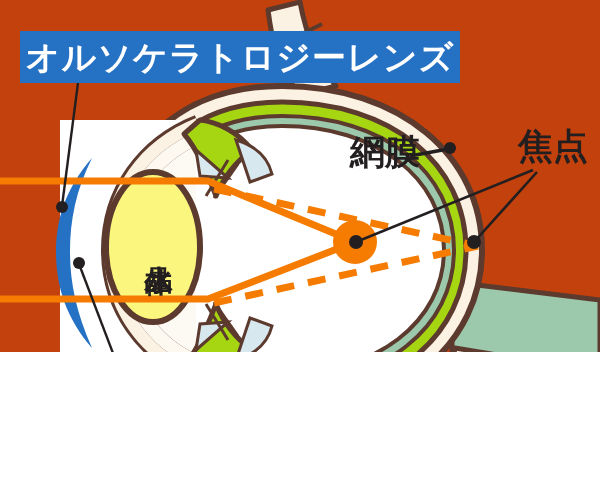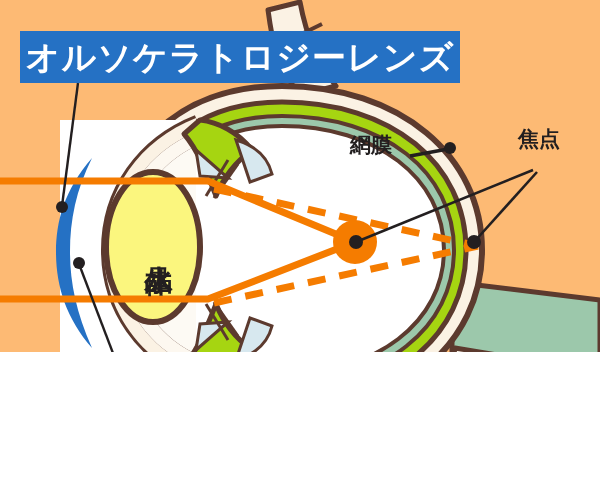--- a/index.html
+++ b/index.html
@@ -6,21 +6,21 @@
   html, body {
     margin: 0;
     padding: 0;
     background: #ffffff;
   }
   #stage {
     position: relative;
     width: 600px;
     height: 352px;
     overflow: hidden;
-    background: #fdba74;
+    background: #c2410c;
     font-family: "Liberation Sans", "DejaVu Sans", sans-serif;
   }
   #eye-svg {
     position: absolute;
     left: 0;
     top: 0;
     width: 600px;
     height: 500px;
   }
   .banner {
@@ -39,21 +39,21 @@
     color: #ffffff;
     font-size: 34px;
     font-weight: bold;
     letter-spacing: 1px;
     line-height: 1;
     white-space: nowrap;
   }
   .anno {
     position: absolute;
     color: #231f20;
-    font-size: 21px;
+    font-size: 35px;
     font-weight: bold;
     line-height: 1.05;
     white-space: nowrap;
     z-index: 15;
   }
   #label-retina { left: 350px; top: 134px; }
   #label-focus  { left: 518px; top: 128px; }
   #label-cornea { left: 78px;  top: 432px; }
   .lens-label {
     position: absolute;

